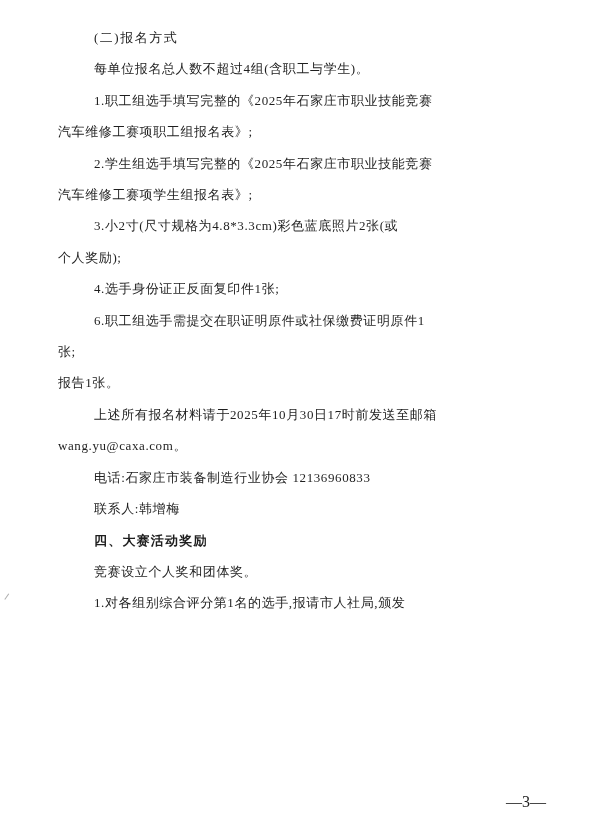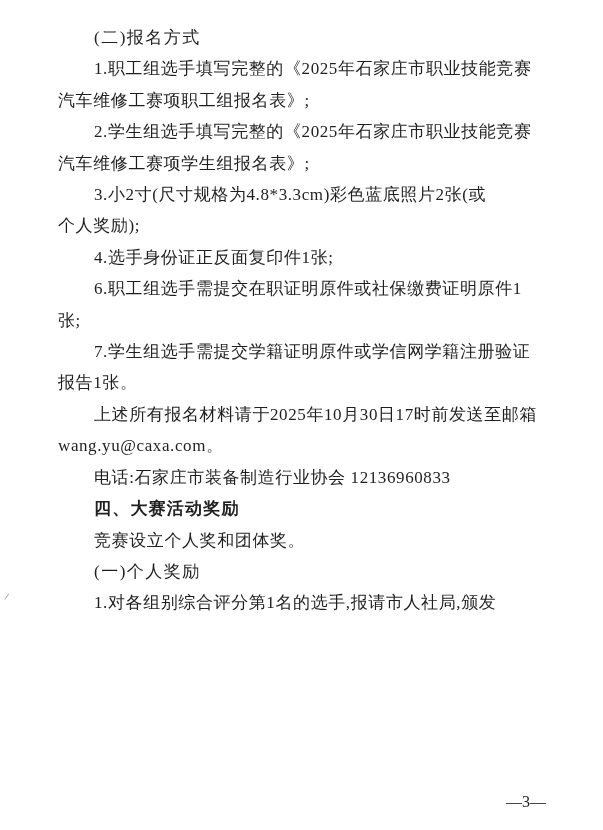--- a/index.html
+++ b/index.html
@@ -17,21 +17,21 @@
     color: #1f1f1f;
   }
   .content {
     position: absolute;
     left: 58px;
     top: 22px;
     width: 490px;
   }
   .content p {
     margin: 0;
-    font-size: 17px;
+    font-size: 13px;
     line-height: 31.4px;
     letter-spacing: 0.6px;
     white-space: nowrap;
   }
   p.indent {
     text-indent: 36px;
   }
   p.hei {
     font-family: Liberation Sans, sans-serif;
     font-weight: bold;
@@ -58,36 +58,36 @@
     transform: rotate(35deg);
     opacity: 0.7;
   }
 </style>
 </head>
 <body>
 
 <div class="page">
   <div class="content">
     <p class="kai indent">(二)报名方式</p>
+    <p class="indent">每单位报名总人数不超过4组(含职工与学生)。</p>
     <p class="indent">1.职工组选手填写完整的《2025年石家庄市职业技能竞赛</p>
     <p>汽车维修工赛项职工组报名表》;</p>
     <p class="indent">2.学生组选手填写完整的《2025年石家庄市职业技能竞赛</p>
     <p>汽车维修工赛项学生组报名表》;</p>
     <p class="indent">3.小2寸(尺寸规格为4.8*3.3cm)彩色蓝底照片2张(或</p>
     <p>个人奖励);</p>
     <p class="indent">4.选手身份证正反面复印件1张;</p>
     <p class="indent">6.职工组选手需提交在职证明原件或社保缴费证明原件1</p>
     <p>张;</p>
-    <p class="indent">7.学生组选手需提交学籍证明原件或学信网学籍注册验证</p>
     <p>报告1张。</p>
     <p class="indent">上述所有报名材料请于2025年10月30日17时前发送至邮箱</p>
     <p>wang.yu@caxa.com。</p>
     <p class="indent">电话:石家庄市装备制造行业协会 12136960833</p>
+    <p class="indent">联系人:韩增梅</p>
     <p class="hei indent">四、大赛活动奖励</p>
     <p class="indent">竞赛设立个人奖和团体奖。</p>
-    <p class="kai indent">(一)个人奖励</p>
     <p class="indent">1.对各组别综合评分第1名的选手,报请市人社局,颁发</p>
   </div>
 
   <span class="scan-artifact"></span>
 
   <div class="page-number">—3—</div>
 </div>
 
 </body></html>

